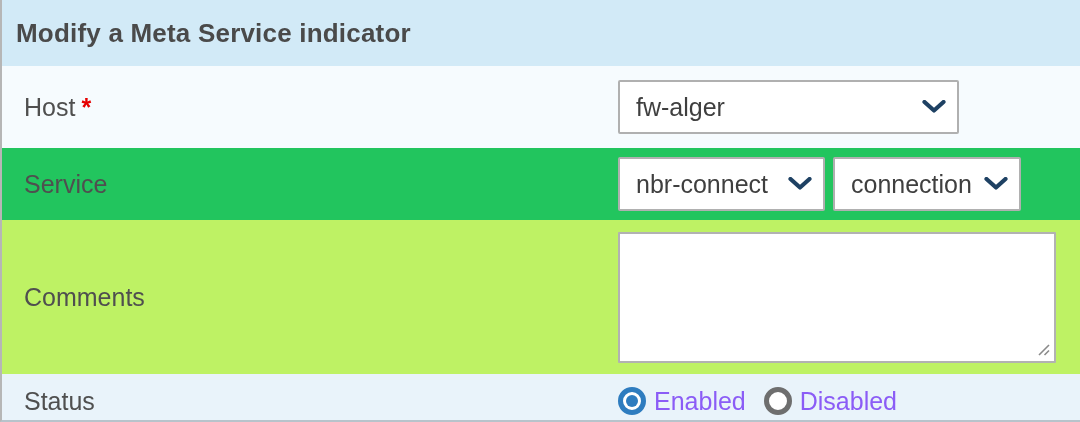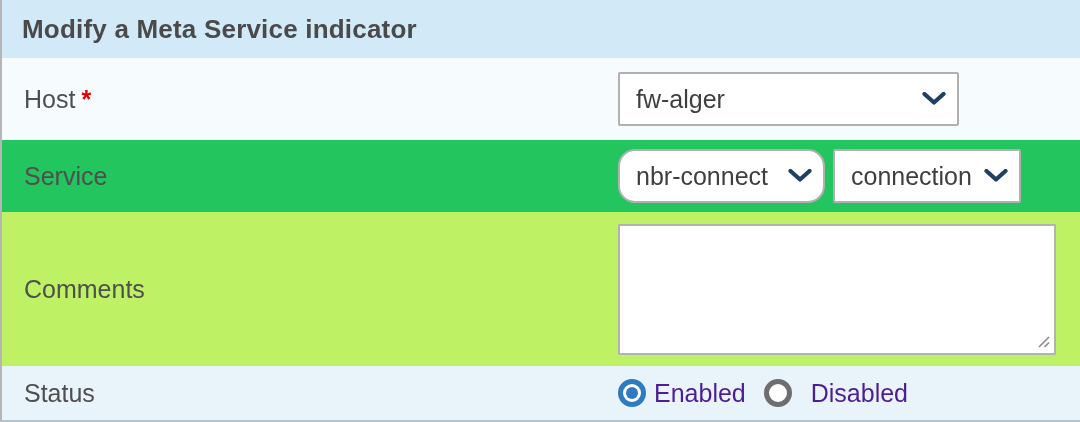--- a/index.html
+++ b/index.html
@@ -17,23 +17,23 @@
     border-bottom: 2px solid #b7c3cb;
     overflow: hidden;
   }
   .row {
     display: flex;
     align-items: center;
     box-sizing: border-box;
     width: 100%;
   }
   .row-header {
-    height: 58px;
+    height: 66px;
     background: #d2eaf7;
-    padding-left: 20px;
+    padding-left: 14px;
   }
   .row-host     { height: 82px;  background: #f6fbfe; }
   .row-service  { height: 72px;  background: #22c55e; }
   .row-comments { height: 154px; background: #bef264; }
   .row-status   { height: 54px;  background: #e9f3fa; }
 
   .panel-title {
     font-size: 26px;
     font-weight: bold;
     color: #4a4a4a;
@@ -72,21 +72,21 @@
     border: 2px solid #b0b0b0;
     border-radius: 2px;
     font-family: "Liberation Sans", "DejaVu Sans", sans-serif;
     font-size: 25px;
     color: #3f3f3f;
     padding: 0 44px 0 16px;
     box-sizing: border-box;
     outline: none;
   }
   .select-host select    { width: 341px; }
-  .select-service select { width: 207px; border-radius: 17px; }
+  .select-service select { width: 207px; }
   .select-metric select  { width: 188px; padding-right: 40px; }
   .select-wrap .chev {
     position: absolute;
     right: 13px;
     top: 50%;
     margin-top: -7px;
     pointer-events: none;
     display: block;
   }
   .gap { width: 8px; flex: 0 0 auto; }
@@ -113,24 +113,24 @@
     right: 5px;
     bottom: 6px;
     display: block;
   }
 
   
   .radio-group {
     display: flex;
     align-items: center;
     font-size: 25px;
-    color: #4c1d95;
+    color: #8b5cf6;
   }
   .radio-item { display: flex; align-items: center; cursor: default; }
-  .radio-item + .radio-item { margin-left: 18px; gap: 11px; }
+  .radio-item + .radio-item { margin-left: 18px; }
   .radio-circle {
     width: 28px;
     height: 28px;
     box-sizing: border-box;
     border-radius: 50%;
     background: #ffffff;
     border: 5px solid #6e6e6e;
     position: relative;
     flex: 0 0 auto;
   }

